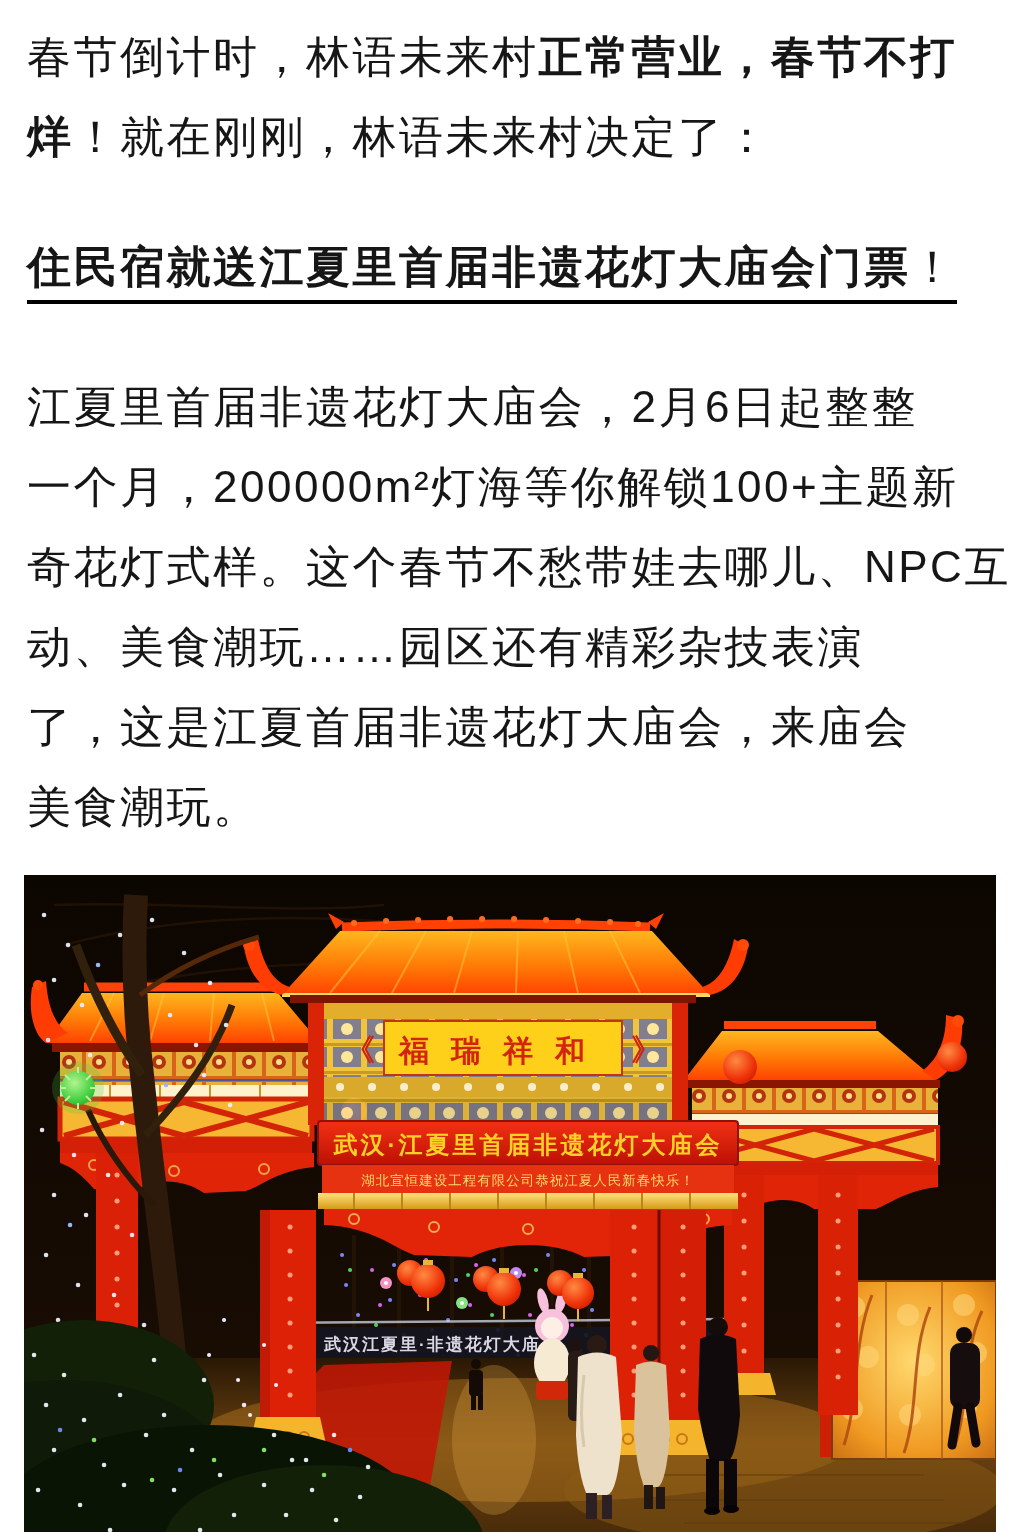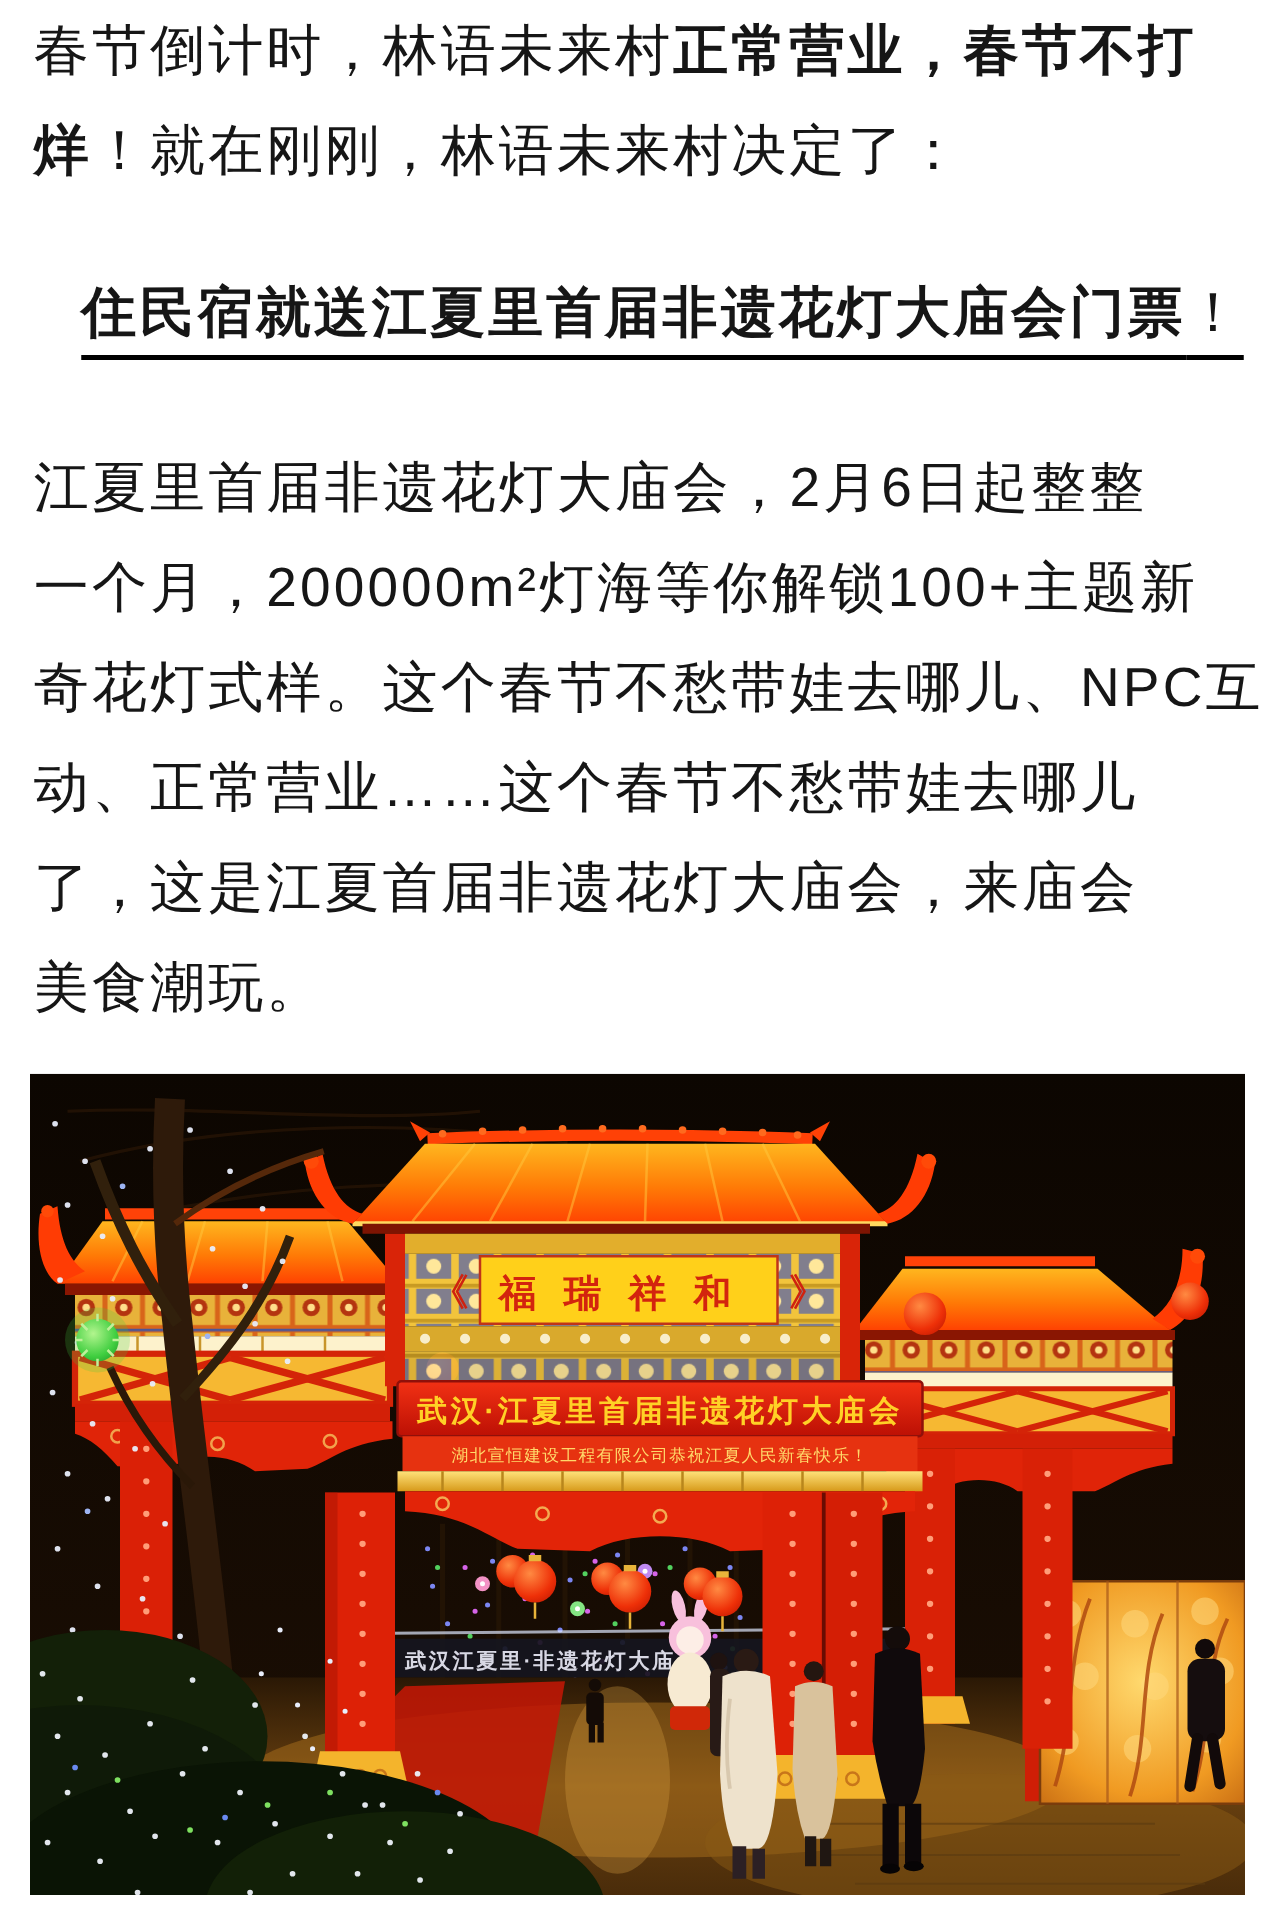--- a/index.html
+++ b/index.html
@@ -2,43 +2,43 @@
 <html><head>
 <meta charset="utf-8">
 <style>
   html,body{margin:0;padding:0;background:#ffffff;}
   body{width:1020px;height:1532px;overflow:hidden;
        font-family:"Liberation Sans","DejaVu Sans",sans-serif;color:#161616;}
   .content{padding:0 27px;}
   .tl{height:80px;line-height:80px;font-size:44px;letter-spacing:2.5px;white-space:nowrap;}
   .tl span.b{font-weight:bold;}
   .tl span.u{border-bottom:4px solid #000;padding-bottom:9px;}
-  .p1{padding-top:1px;}
-  .hd{margin-top:50px;margin-left:38px;}
+  .p1{padding-top:17px;}
+  .hd{margin-top:50px;}
   .p2{margin-top:60px;}
   figure{margin:28px 0 0 24px;padding:0;width:972px;height:657px;}
   svg{display:block;}
   text{font-family:"Liberation Sans","DejaVu Sans",sans-serif;}
 </style>
 </head>
 <body>
 
 <div class="content">
   <div class="p1">
       <div class="tl"><span class="">春节倒计时，林语未来村</span><span class="b ">正常营业，春节不打</span></div>
       <div class="tl"><span class="b ">烊</span><span class="">！就在刚刚，林语未来村决定了：</span></div>
     </div>
   <div class="hd">
       <div class="tl"><span class="b u">住民宿就送江夏里首届非遗花灯大庙会门票</span><span class="u">！</span></div>
     </div>
   <div class="p2">
       <div class="tl"><span class="">江夏里首届非遗花灯大庙会，2月6日起整整</span></div>
       <div class="tl"><span class="">一个月，200000m²灯海等你解锁100+主题新</span></div>
       <div class="tl"><span class="">奇花灯式样。这个春节不愁带娃去哪儿、NPC互</span></div>
-      <div class="tl"><span class="">动、正常营业……这个春节不愁带娃去哪儿</span></div>
+      <div class="tl"><span class="">动、美食潮玩……园区还有精彩杂技表演</span></div>
       <div class="tl"><span class="">了，这是江夏首届非遗花灯大庙会，来庙会</span></div>
       <div class="tl"><span class="">美食潮玩。</span></div>
     </div>
 </div>
 
 <figure>
 <svg width="972" height="657" viewBox="0 0 972 657">
   <defs>
     <linearGradient id="skyG" x1="0" y1="0" x2="0" y2="1">
       <stop offset="0" stop-color="#0c0601"></stop>

